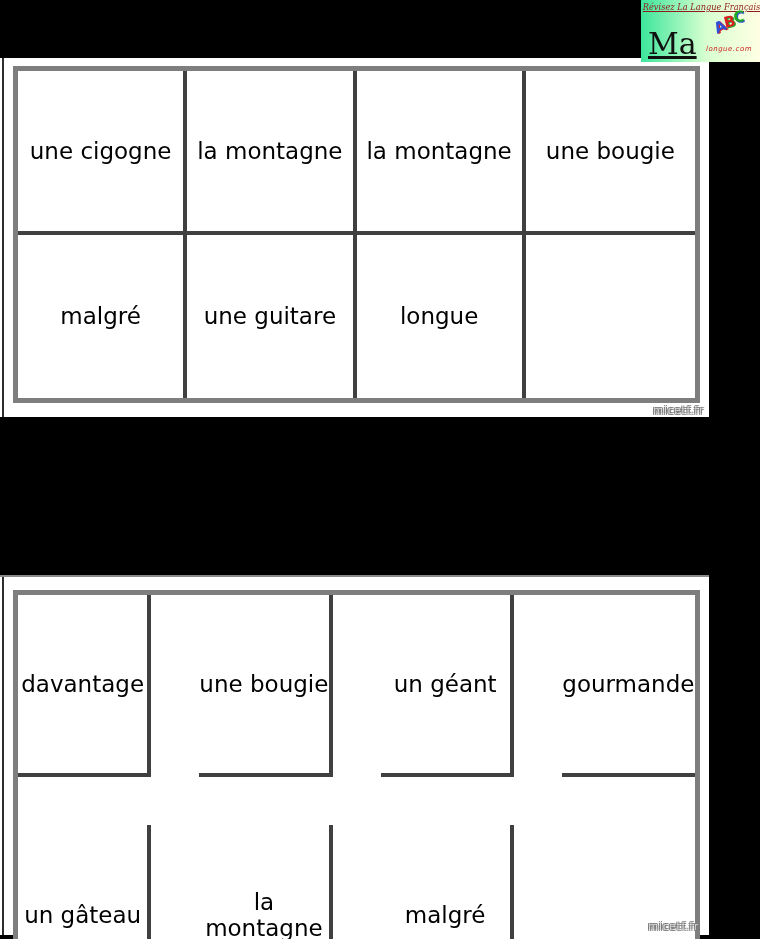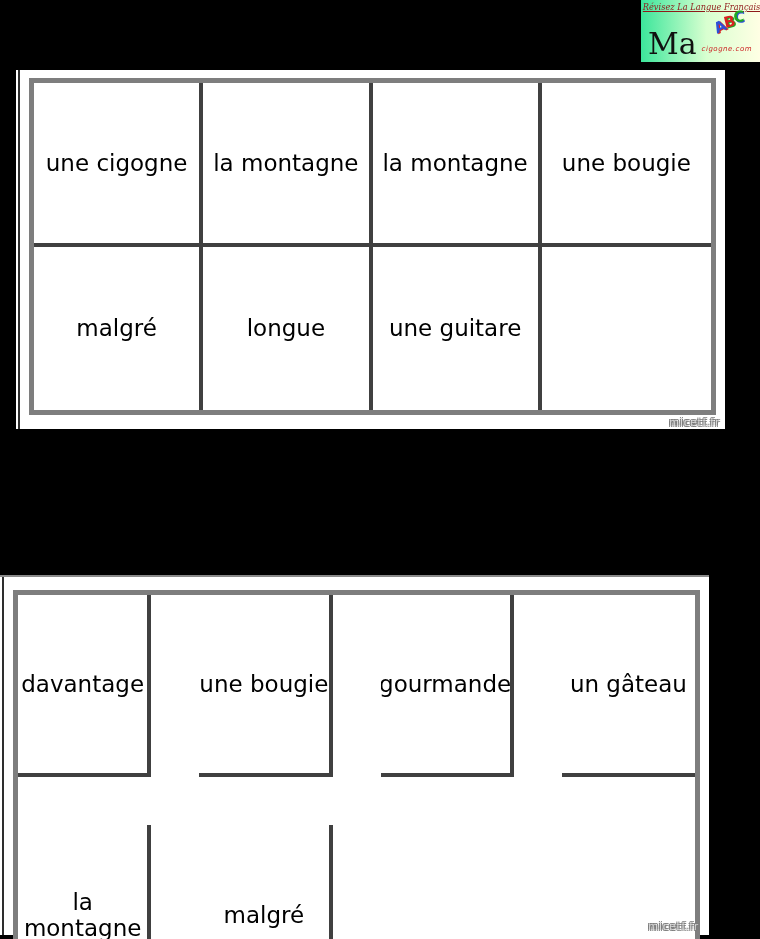--- a/index.html
+++ b/index.html
@@ -27,20 +27,21 @@
     color:#8f1a1a;
     white-space:nowrap;
     text-decoration:underline;
     transform:scaleX(.97);
   }
   .logo-ma{
     position:absolute;left:7px;bottom:3px;
     font-family:"DejaVu Serif", serif;
     font-size:30px;line-height:1;
     color:#101010;
+    text-decoration:underline;
   }
   .logo-abc{
     position:absolute;right:16px;top:15px;
     transform:rotate(-18deg);
     font-weight:bold;font-size:15px;line-height:1;
     letter-spacing:-1px;
   }
   .abc-a{color:#2e4fd8;display:inline-block;transform:rotate(-8deg) translateY(2px);text-shadow:1px 1px 0 #d92121;}
   .abc-b{color:#d92121;display:inline-block;transform:rotate(4deg);text-shadow:1px 1px 0 #1fa822;}
   .abc-c{color:#1fa822;display:inline-block;transform:rotate(14deg) translateY(-2px);text-shadow:1px 1px 0 #2e4fd8;}
@@ -49,21 +50,21 @@
     font-size:7px;font-style:italic;
     color:#cc2222;
     letter-spacing:.5px;
   }
 
   
   .panel{
     position:absolute;left:0;
     width:709px;background:#fff;
   }
-  #panel-top{top:70px;height:359px;margin-left:16px;}
+  #panel-top{top:58px;height:359px;}
   #panel-bottom{top:575px;height:360px;border-top:2px solid #8a8a8a;box-sizing:border-box;}
   .edge-line{
     position:absolute;left:2px;top:0;bottom:0;width:2px;
     background:#2e2e2e;
   }
 
   
   .board{
     position:absolute;left:13px;
     width:687px;box-sizing:border-box;
@@ -96,41 +97,42 @@
   #panel-top .watermark{right:5px;bottom:1px;}
   #panel-bottom .watermark{right:10px;bottom:3px;}
 </style>
 </head>
 <body>
 
 <div class="logo">
   <div class="logo-tagline">Révisez La Langue Française</div>
   <div class="logo-ma">Ma</div>
   <div class="logo-abc"><span class="abc-a">A</span><span class="abc-b">B</span><span class="abc-c">C</span></div>
-  <div class="logo-site">cigogne.com</div>
+  <div class="logo-site">longue.com</div>
 </div>
 
 <div class="panel" id="panel-top">
   <div class="edge-line"></div>
   <div class="board">
     <div class="cell">une cigogne</div>
     <div class="cell">la montagne</div>
     <div class="cell">la montagne</div>
     <div class="cell">une bougie</div>
     <div class="cell">malgré</div>
+    <div class="cell">une guitare</div>
     <div class="cell">longue</div>
-    <div class="cell">une guitare</div>
   </div>
   <div class="watermark">micetf.fr</div>
 </div>
 
 <div class="panel" id="panel-bottom">
   <div class="edge-line"></div>
   <div class="board">
     <div class="cell">davantage</div>
     <div class="cell">une bougie</div>
+    <div class="cell">un géant</div>
     <div class="cell">gourmande</div>
     <div class="cell">un gâteau</div>
     <div class="cell">la montagne</div>
     <div class="cell">malgré</div>
   </div>
   <div class="watermark">micetf.fr</div>
 </div>
 
 </body></html>

